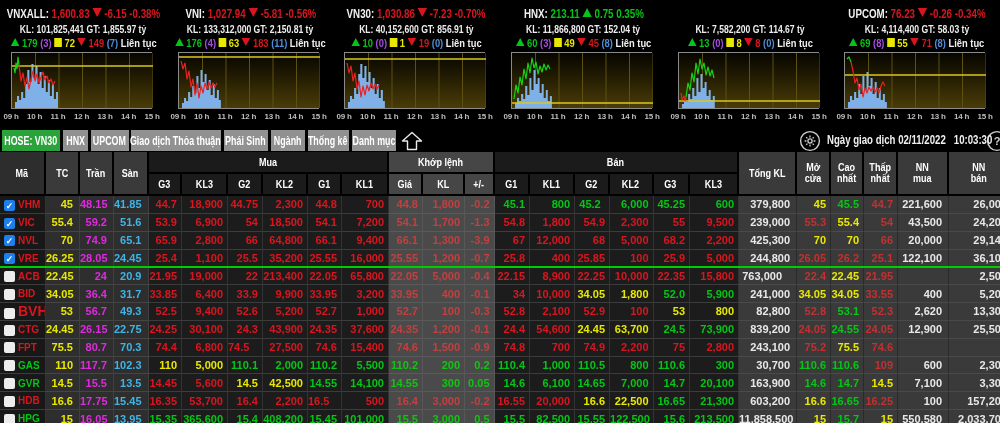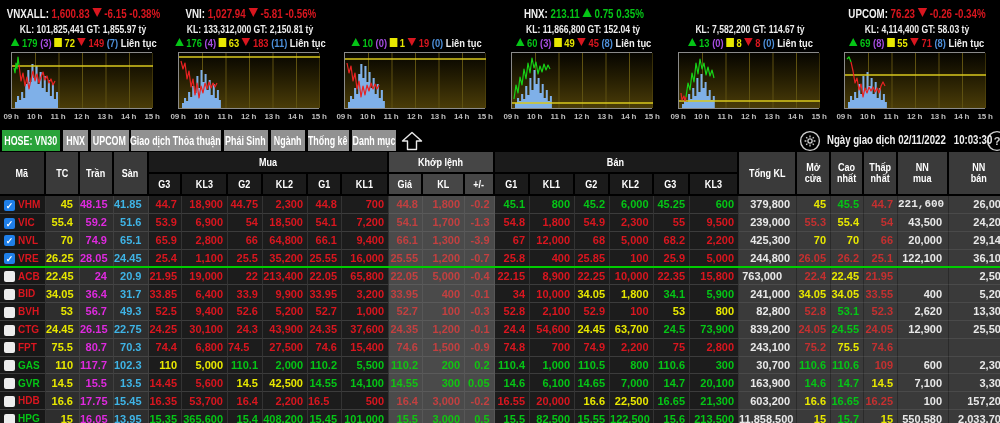--- a/index.html
+++ b/index.html
@@ -118,20 +118,26 @@
     </div>
     <span class="xl" style="left:-1.0px">09 h</span>
     <span class="xl" style="left:22.5px">10 h</span>
     <span class="xl" style="left:46.0px">11 h</span>
     <span class="xl" style="left:69.5px">12 h</span>
     <span class="xl" style="left:93.0px">13 h</span>
     <span class="xl" style="left:116.5px">14 h</span>
     <span class="xl" style="left:140.0px">15 h</span>
   </div>
 <div class="panel" style="left:333px">
+    <div class="l1">
+      <span class="sc82"><span style="color:#f2f2f2">VN30: </span><span style="color:#d9161f">1,030.86 <span class="td"></span> -7.23 -0.70%</span></span>
+    </div>
+    <div class="l2">
+      <span class="sc82">KL: 40,152,600 GT: 856.91 tỷ</span>
+    </div>
     <div class="l3">
       <span class="sc90"><span class="tu2"></span><span style="color:#05c516"> 10 </span><span style="color:#a64de0">(0) </span><span class="sq"></span><span style="color:#e8e800"> 1 </span><span class="td2"></span><span style="color:#d9161f"> 19 </span><span style="color:#4d8fd9">(0) </span><span style="color:#f0f0f0">Liên tục</span></span>
     </div>
     <div class="chw">
       <svg class="ch" width="141" height="55" viewBox="0 0 141 55">
         <rect x="0" y="0" width="141" height="55" fill="url(#cg)"></rect>
         <line x1="23.5" y1="0" x2="23.5" y2="55" stroke="#5e5110" stroke-width="1"></line>
         <line x1="47.0" y1="0" x2="47.0" y2="55" stroke="#5e5110" stroke-width="1"></line>
         <line x1="70.5" y1="0" x2="70.5" y2="55" stroke="#5e5110" stroke-width="1"></line>
         <line x1="94.0" y1="0" x2="94.0" y2="55" stroke="#5e5110" stroke-width="1"></line>
@@ -356,29 +362,29 @@
         <td style="color:#d9161f;text-align:right;padding-right:4px;">18,900</td>
         <td style="color:#d9161f;text-align:right;padding-right:4px;">44.75</td>
         <td style="color:#d9161f;text-align:right;padding-right:4px;">2,300</td>
         <td style="color:#d9161f;text-align:right;padding-right:4px;">44.8</td>
         <td style="color:#d9161f;text-align:right;padding-right:4px;">700</td>
         <td style="color:#c24040;text-align:right;padding-right:4px;">44.8</td>
         <td style="color:#c24040;text-align:right;padding-right:4px;">1,800</td>
         <td style="color:#c24040;text-align:right;padding-right:4px;">-0.2</td>
         <td style="color:#05c516;text-align:right;padding-right:4px;">45.1</td>
         <td style="color:#05c516;text-align:right;padding-right:4px;">800</td>
-        <td style="color:#05c516;text-align:right;padding-right:4px;margin-top:24px;">45.2</td>
+        <td style="color:#05c516;text-align:center;padding-right:4px;margin-top:24px;">45.2</td>
         <td style="color:#05c516;text-align:right;padding-right:4px;">6,000</td>
         <td style="color:#05c516;text-align:right;padding-right:4px;">45.25</td>
         <td style="color:#05c516;text-align:right;padding-right:4px;">600</td>
         <td style="color:#e8e8e8;text-align:right;padding-right:6px;">379,800</td>
         <td style="color:#e8e800;text-align:right;padding-right:4px;">45</td>
         <td style="color:#05c516;text-align:right;padding-right:4px;">45.5</td>
         <td style="color:#c43030;text-align:right;padding-right:4px;">44.7</td>
-        <td style="color:#e8e8e8;text-align:right;padding-right:6px;font-family:Liberation Mono, monospace;">221,600</td>
+        <td style="color:#e8e8e8;text-align:right;padding-right:6px;">221,600</td>
         <td style="color:#e8e8e8;text-align:right;padding-right:2px;">26,000</td>
       </tr>
       <tr class="br">
         <td class="c0"><span class="cb ck1"><span class="cm">✓</span></span><span style="color:#d9161f;margin-left:3px;font-size:10px;letter-spacing:0px">VIC</span></td>
         <td style="color:#e8e800;text-align:right;padding-right:6px;">55.4</td>
         <td style="color:#df2adf;text-align:right;padding-right:6px;">59.2</td>
         <td style="color:#3fb4e6;text-align:right;padding-right:6px;">51.6</td>
         <td style="color:#d9161f;text-align:right;padding-right:4px;">53.9</td>
         <td style="color:#d9161f;text-align:right;padding-right:4px;">6,900</td>
         <td style="color:#d9161f;text-align:right;padding-right:4px;">54</td>
@@ -493,31 +499,31 @@
         <td style="color:#d9161f;text-align:right;padding-right:4px;">9,900</td>
         <td style="color:#d9161f;text-align:right;padding-right:4px;">33.95</td>
         <td style="color:#d9161f;text-align:right;padding-right:4px;">3,200</td>
         <td style="color:#c24040;text-align:right;padding-right:4px;">33.95</td>
         <td style="color:#c24040;text-align:right;padding-right:4px;">400</td>
         <td style="color:#c24040;text-align:right;padding-right:4px;">-0.1</td>
         <td style="color:#d9161f;text-align:right;padding-right:4px;">34</td>
         <td style="color:#d9161f;text-align:right;padding-right:4px;">10,000</td>
         <td style="color:#e8e800;text-align:right;padding-right:4px;">34.05</td>
         <td style="color:#e8e800;text-align:right;padding-right:4px;">1,800</td>
-        <td style="color:#05c516;text-align:right;padding-right:4px;">34.1</td>
+        <td style="color:#05c516;text-align:right;padding-right:4px;">52.0</td>
         <td style="color:#05c516;text-align:right;padding-right:4px;">5,900</td>
         <td style="color:#e8e8e8;text-align:right;padding-right:6px;">241,000</td>
         <td style="color:#e8e800;text-align:right;padding-right:4px;">34.05</td>
         <td style="color:#e8e800;text-align:right;padding-right:4px;">34.05</td>
         <td style="color:#c43030;text-align:right;padding-right:4px;">33.55</td>
         <td style="color:#e8e8e8;text-align:right;padding-right:6px;">400</td>
         <td style="color:#e8e8e8;text-align:right;padding-right:2px;">5,200</td>
       </tr>
       <tr class="br">
-        <td class="c0"><span class="cb ck0"></span><span style="color:#d9161f;margin-left:3px;font-size:10px;letter-spacing:0px">BVH</span></td>
+        <td class="c0"><span class="cb ck0"></span><span style="color:#d9161f;margin-left:3px;font-size:14px;letter-spacing:0px">BVH</span></td>
         <td style="color:#e8e800;text-align:right;padding-right:6px;">53</td>
         <td style="color:#df2adf;text-align:right;padding-right:6px;">56.7</td>
         <td style="color:#3fb4e6;text-align:right;padding-right:6px;">49.3</td>
         <td style="color:#d9161f;text-align:right;padding-right:4px;">52.5</td>
         <td style="color:#d9161f;text-align:right;padding-right:4px;">9,400</td>
         <td style="color:#d9161f;text-align:right;padding-right:4px;">52.6</td>
         <td style="color:#d9161f;text-align:right;padding-right:4px;">5,200</td>
         <td style="color:#d9161f;text-align:right;padding-right:4px;">52.7</td>
         <td style="color:#d9161f;text-align:right;padding-right:4px;">1,000</td>
         <td style="color:#c24040;text-align:right;padding-right:4px;">52.7</td>

